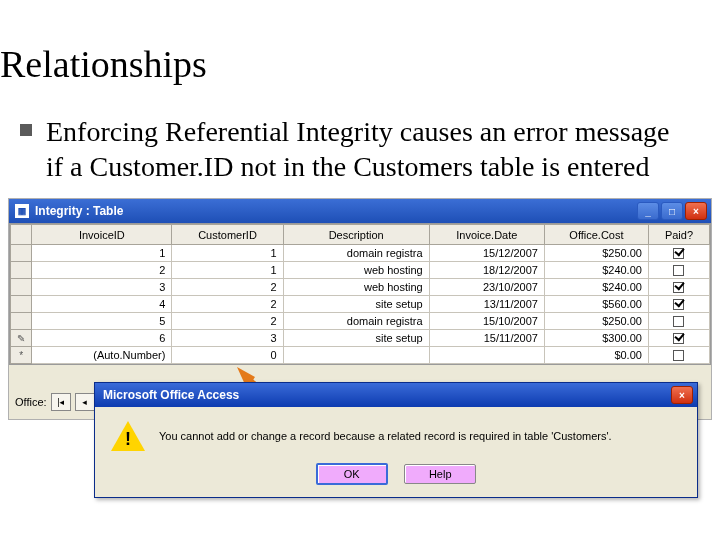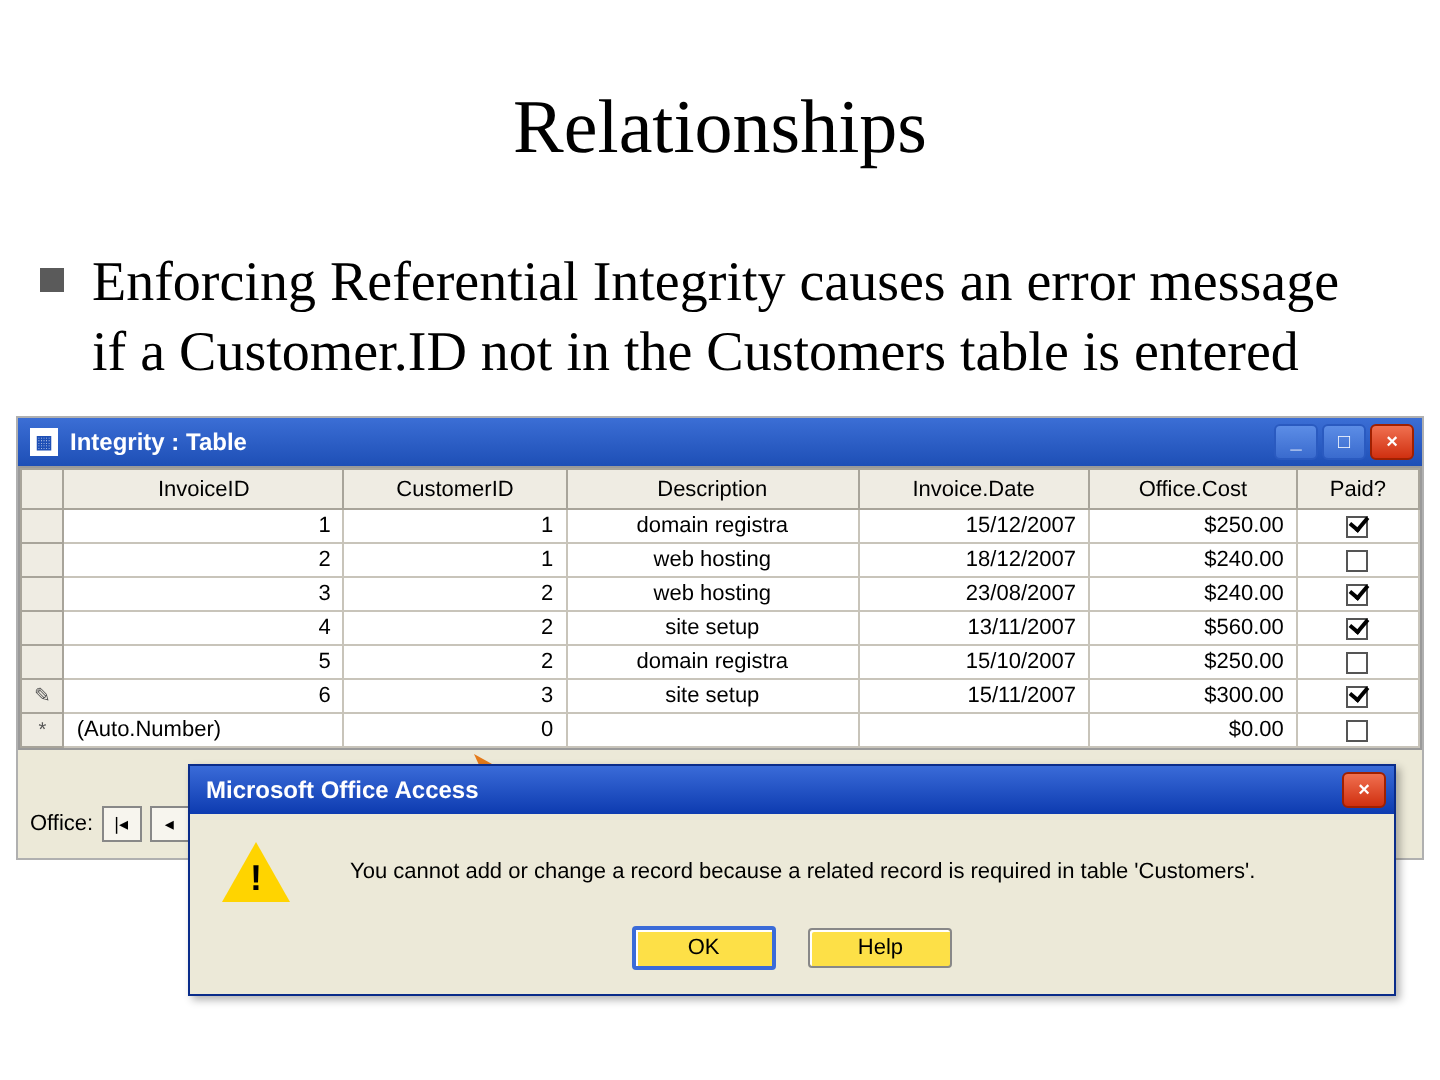--- a/index.html
+++ b/index.html
@@ -1,52 +1,52 @@
 <!DOCTYPE html>
 <html><head>
 <meta charset="utf-8">
 <style>
   * { box-sizing: border-box; margin: 0; padding: 0; }
   body { width: 720px; height: 540px; background: #fff; font-family: Tahoma, Arial, sans-serif; position: relative; overflow: hidden; }
-  .slide-title { font-family: "Times New Roman", serif; font-size: 38px; text-align: center; margin-top: 42px; margin-bottom: 38px; font-weight: 400; }
+  .slide-title { font-family: "Times New Roman", serif; font-size: 38px; margin-top: 42px; margin-bottom: 28px; font-weight: 400; }
   .bullet-row { display: flex; align-items: flex-start; padding: 0 28px 0 20px; margin-bottom: 14px; }
   .bullet-sq { width: 12px; height: 12px; background: #5a5a5a; margin-top: 10px; margin-right: 14px; flex-shrink: 0; }
   .bullet-text { font-family: "Times New Roman", serif; font-size: 28px; line-height: 1.25; }
   .screenshot-area { background: #ece9d8; border: 1px solid #b0b0b0; margin: 0 8px; position: relative; padding-bottom: 4px;}
   
   .win-invoices { }
   .titlebar { background: linear-gradient(#3b6ed5, #1e4fb6); color: #fff; height: 24px; display: flex; align-items: center; padding: 0 4px 0 6px; font-size: 12px; font-weight: bold; }
   .titlebar .tb-icon { width: 14px; height: 14px; background: #fff; margin-right: 6px; display: inline-flex; align-items: center; justify-content: center; font-size: 9px; color: #1e4fb6;}
   .tb-spacer { flex: 1; }
   .tb-btn { width: 22px; height: 18px; margin-left: 2px; border: 1px solid #2a5ac0; background: linear-gradient(#5c8de6, #3a6bce); border-radius: 3px; display: inline-flex; align-items: center; justify-content: center; color: #fff; font-size: 10px; }
   .tb-btn.close { background: linear-gradient(#f07050, #d03010); border-color: #a02000;}
   .datasheet { background: #fff; border: 1px solid #9a9a9a; margin: 0; }
   table.dsh { border-collapse: collapse; width: 100%; font-size: 11px; }
   table.dsh th { background: #efece3; border: 1px solid #a8a49a; padding: 2px 4px; font-weight: normal; text-align: center; height: 20px;}
   table.dsh td { border: 1px solid #c8c4ba; padding: 1px 6px; height: 17px; background: #fff; }
   table.dsh th.selcol, table.dsh td.selcol { width: 20px; background: #efece3; border: 1px solid #a8a49a; text-align: center; font-size: 10px; color:#555;}
   .col-right { text-align: right; }
-  .col-left { text-align: center; }
+  .col-left { text-align: right; }
   .col-center { text-align: center; }
   .chk { width: 11px; height: 11px; border: 1px solid #555; display: inline-block; vertical-align: middle; position: relative; background:#fff;}
   .chk.on::after { content: ""; position: absolute; left: 1px; top: -1px; width: 7px; height: 4px; border-left: 2px solid #000; border-bottom: 2px solid #000; transform: rotate(-50deg); }
   .nav-bar { display: flex; align-items: center; padding: 4px 6px; font-size: 11px; background:#ece9d8; gap:4px;}
   .nav-bar .recbtn { border: 1px solid #888; background:#f7f5ee; width:20px; height:18px; display:inline-flex; align-items:center; justify-content:center; font-size:9px;}
   .arrow-annot { position: absolute; left: 218px; top: 166px; width: 90px; height: 60px; pointer-events: none; }
   
   .err-dialog { position: absolute; left: 94px; top: 382px; width: 604px; background: #ece9d8; border: 1px solid #0a2c8a; box-shadow: 2px 2px 4px rgba(0,0,0,0.3);}
   .err-titlebar { background: linear-gradient(#3a6bd8, #0d3bb0); color: #fff; height: 24px; display: flex; align-items: center; padding: 0 4px 0 8px; font-size: 12px; font-weight: bold; }
   .err-titlebar .tb-spacer { flex:1; }
   .err-body { display: flex; align-items: center; padding: 14px 12px 8px 16px; gap: 14px; }
   .warn-icon { width: 34px; height: 30px; position: relative; }
   .warn-tri { width: 0; height: 0; border-left: 17px solid transparent; border-right: 17px solid transparent; border-bottom: 30px solid #ffd400; position: absolute; left: 0; top: 0; }
   .warn-mark { position: absolute; left: 14px; top: 8px; font-size: 18px; font-weight: bold; color: #000; }
-  .err-text { font-size: 11px; margin-left: 16px; }
+  .err-text { font-size: 11px; }
   .err-buttons { text-align: center; padding: 4px 0 12px 0; }
-  .dlg-btn { display:inline-block; min-width: 72px; padding: 3px 10px; font-size: 11px; background: #fde047; border: 1px solid #888; border-radius: 2px; margin: 0 6px; text-align:center; box-shadow: inset 1px 1px 0 #fff;}
+  .dlg-btn { display:inline-block; min-width: 72px; padding: 3px 10px; font-size: 11px; background: #f0abfc; border: 1px solid #888; border-radius: 2px; margin: 0 6px; text-align:center; box-shadow: inset 1px 1px 0 #fff;}
   .dlg-btn.def { border: 2px solid #3a6bd8; }
 </style>
 </head>
 <body>
 
 <h1 class="slide-title">Relationships</h1>
 
 <div class="bullet-row">
   <div class="bullet-sq"></div>
   <div class="bullet-text">Enforcing Referential Integrity causes an error message if a Customer.ID not in the Customers table is entered</div>
@@ -94,21 +94,21 @@
               <td class="col-left">web hosting</td>
               <td class="col-right">18/12/2007</td>
               <td class="col-right">$240.00</td>
               <td class="col-center"><span class="chk"></span></td>
             </tr>
             <tr>
               <td class="selcol"></td>
               <td class="col-right">3</td>
               <td class="col-right">2</td>
               <td class="col-left">web hosting</td>
-              <td class="col-right">23/08/2007</td>
+              <td class="col-right">23/10/2007</td>
               <td class="col-right">$240.00</td>
               <td class="col-center"><span class="chk on"></span></td>
             </tr>
             <tr>
               <td class="selcol"></td>
               <td class="col-right">4</td>
               <td class="col-right">2</td>
               <td class="col-left">site setup</td>
               <td class="col-right">13/11/2007</td>
               <td class="col-right">$560.00</td>
@@ -128,21 +128,21 @@
               <td class="col-right">6</td>
               <td class="col-right">3</td>
               <td class="col-left">site setup</td>
               <td class="col-right">15/11/2007</td>
               <td class="col-right">$300.00</td>
               <td class="col-center"><span class="chk on"></span></td>
             </tr>
             <tr>
               <td class="selcol">*</td>
               <td class="col-right">
-                <span style="text-align:left;display:block;">(Auto.Number)</span>
+                <span style="text-align:right;display:block;">(Auto.Number)</span>
               </td>
               <td class="col-right">0</td>
               <td class="col-left"></td>
               <td class="col-right"></td>
               <td class="col-right">$0.00</td>
               <td class="col-center"><span class="chk"></span></td>
             </tr>
           </tbody>
       </table>
     </div>

